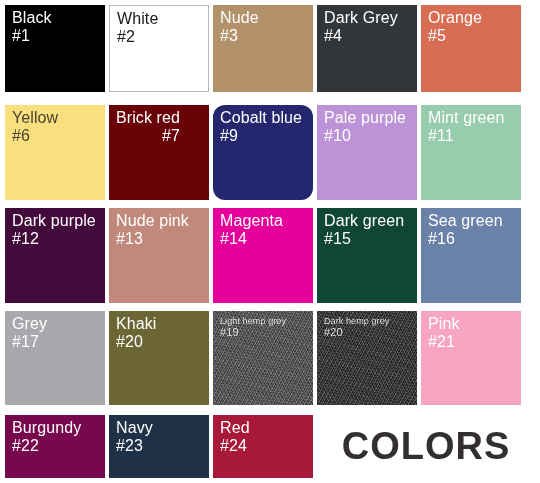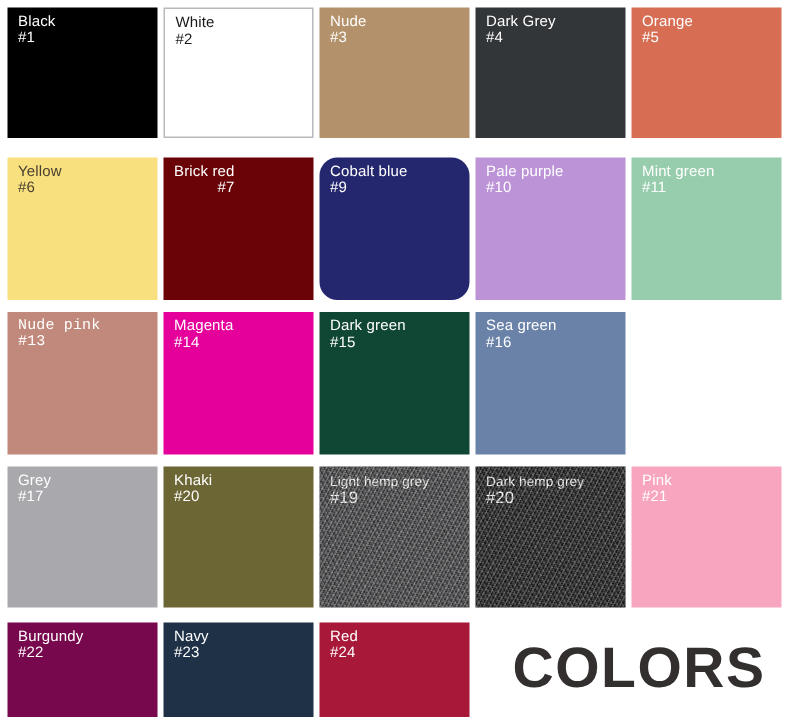--- a/index.html
+++ b/index.html
@@ -37,21 +37,21 @@
     box-sizing: border-box;
     overflow: hidden;
   }
   .swatch:last-child { margin-right: 0; }
 
   .swatch-label {
     position: absolute;
     left: 7px;
     top: 4px;
     line-height: 1.12;
-    font-size: 10px;
+    font-size: 16px;
     letter-spacing: 0.1px;
     white-space: nowrap;
     pointer-events: none;
   }
   .swatch-label .name { display: block; }
   .swatch-label .code { display: block; }
 
   
   .swatch-label.small { font-size: 9px; top: 5px; }
   .swatch-label.small .code { font-size: 11px; }
@@ -154,22 +154,28 @@
         </div>
       </div>
       <div class="swatch" style="background: rgb(151, 205, 173);">
         <div class="swatch-label" style="color: rgb(255, 255, 255);">
           <span class="name">Mint green</span>
           <span class="code">#11</span>
         </div>
       </div>
     </div>
     <div class="swatch-row" style="top: 208px; height: 95px;">
+      <div class="swatch" style="background: rgb(67, 11, 60);">
+        <div class="swatch-label" style="color: rgb(255, 255, 255);">
+          <span class="name">Dark purple</span>
+          <span class="code">#12</span>
+        </div>
+      </div>
       <div class="swatch" style="background: rgb(192, 137, 124);">
-        <div class="swatch-label" style="color: rgb(255, 255, 255); font-family: Liberation Mono, monospace;">
+        <div class="swatch-label" style="color: rgb(255, 255, 255);">
           <span class="name">Nude pink</span>
           <span class="code">#13</span>
         </div>
       </div>
       <div class="swatch" style="background: rgb(229, 0, 155);">
         <div class="swatch-label" style="color: rgb(255, 255, 255);">
           <span class="name">Magenta</span>
           <span class="code">#14</span>
         </div>
       </div>

